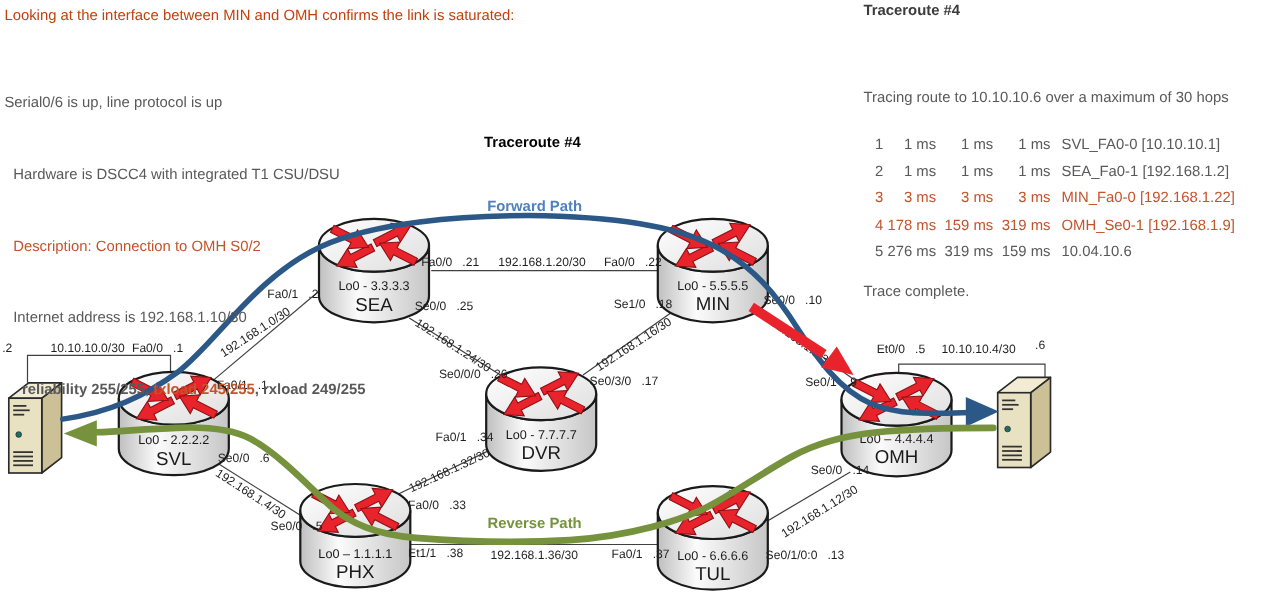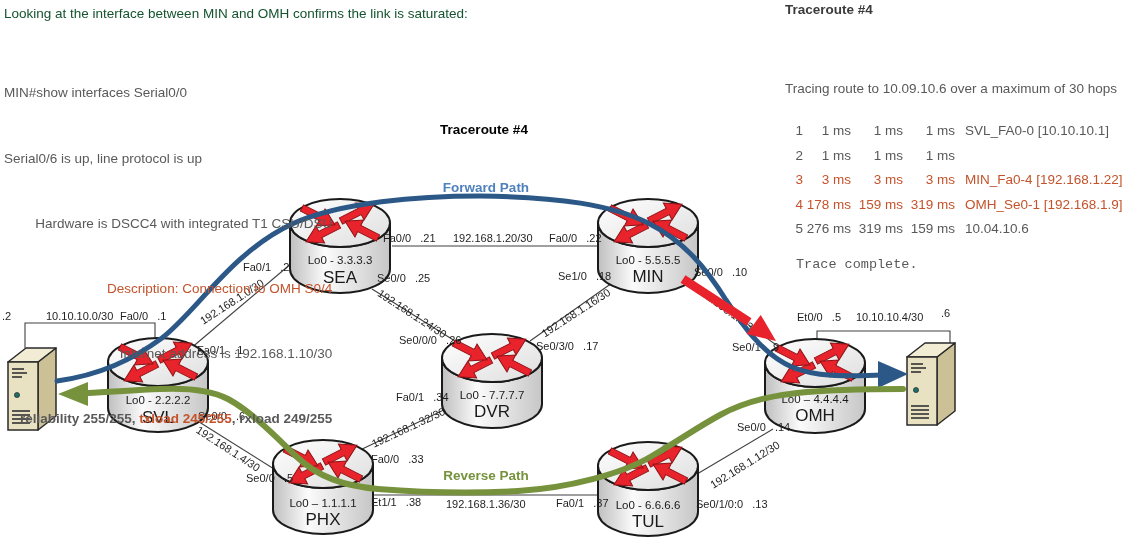--- a/index.html
+++ b/index.html
@@ -6,37 +6,37 @@
   body{font-family:"Liberation Sans",sans-serif;}
   .stage{position:relative;width:1147px;height:541px;background:#fff;overflow:hidden;}
   .stage svg{position:absolute;left:0;top:0;}
   svg text{white-space:pre;font-family:"Liberation Sans",sans-serif;}
   .lbl{font-size:11px;fill:#1f1f1f;}
   .lo0{font-size:11.5px;fill:#1a1a1a;}
   .rname{font-size:17px;fill:#1a1a1a;}
   .dg-title{font-size:13.5px;font-weight:bold;fill:#000;}
   .path-lbl{font-size:13.5px;font-weight:bold;}
   .left-text{position:absolute;left:4px;top:6px;width:560px;font-size:13.5px;color:#595959;}
-  .intro{color:#14532d;}
+  .intro{color:#c2410c;}
   .console{position:absolute;left:4px;top:39px;font-size:13.5px;color:#595959;line-height:21.7px;white-space:pre;}
-  .cline.ind{padding-left:8px;text-align:right;}
+  .cline.ind{padding-left:8px;}
   .cline.ind2{padding-left:16px;font-weight:bold;}
   .red{color:#c4532c;}
   .tr-panel{position:absolute;left:778px;top:0;width:369px;height:300px;font-size:13.5px;color:#595959;}
   .tr-title{position:absolute;left:7px;top:2px;font-weight:bold;color:#3b3b3b;}
   .tr-cmd{position:absolute;left:7px;top:41px;white-space:pre;}
   .tr-intro{position:absolute;left:7px;top:81px;}
   .hops{position:absolute;left:7px;top:119px;line-height:24.5px;}
   .hop-row{display:flex;}
   .h-num{width:18px;text-align:right;}
   .h-t1{width:48px;text-align:right;}
   .h-t2{width:52px;text-align:right;}
   .h-t3{width:52px;text-align:right;}
   .h-dest{margin-left:10px;white-space:pre;}
-  .tr-footer{position:absolute;left:18px;top:257px;font-family:Liberation Mono, monospace;}
+  .tr-footer{position:absolute;left:7px;top:257px;}
 </style>
 </head>
 <body>
 
 <div class="stage">
 
   <svg width="1147" height="541" viewBox="0 0 1147 541" xml:space="preserve">
     <defs>
       <linearGradient id="cylBody" x1="0" y1="0" x2="1" y2="0">
         <stop offset="0" stop-color="#bfbfbf"></stop>
@@ -177,51 +177,51 @@
 
     <text class="dg-title" x="484" y="134" text-anchor="middle">Traceroute #4</text>
     <text class="path-lbl" x="486" y="192" text-anchor="middle" fill="#4f81bd">Forward Path</text>
     <text class="path-lbl" x="486" y="480" text-anchor="middle" fill="#76923c">Reverse Path</text>
   </svg>
 
   <div class="left-text">
     <div class="intro">Looking at the interface between MIN and OMH confirms the link is saturated:</div>
   </div>
   <div class="console">
-    <div class="cline">MIN#show interfaces Serial0/0</div>
     <div class="cline">Serial0/6 is up, line protocol is up</div>
     <div class="cline ind">Hardware is DSCC4 with integrated T1 CSU/DSU</div>
-    <div class="cline ind red">Description: Connection to OMH S0/4</div>
+    <div class="cline ind red">Description: Connection to OMH S0/2</div>
     <div class="cline ind">Internet address is 192.168.1.10/30</div>
     <div class="cline ind2"><span>reliability 255/255, </span><span class="red">txload 245/255</span><span>, rxload 249/255</span></div>
   </div>
 
   <div class="tr-panel">
     <div class="tr-title">Traceroute #4</div>
-    <div class="tr-intro">Tracing route to 10.09.10.6 over a maximum of 30 hops</div>
+    <div class="tr-intro">Tracing route to 10.10.10.6 over a maximum of 30 hops</div>
     <div class="hops">
       <div class="hop-row">
         <span class="h-num">1</span>
         <span class="h-t1">1 ms</span>
         <span class="h-t2">1 ms</span>
         <span class="h-t3">1 ms</span>
         <span class="h-dest">SVL_FA0-0 [10.10.10.1]</span>
       </div>
       <div class="hop-row">
         <span class="h-num">2</span>
         <span class="h-t1">1 ms</span>
         <span class="h-t2">1 ms</span>
         <span class="h-t3">1 ms</span>
+        <span class="h-dest">SEA_Fa0-1 [192.168.1.2]</span>
       </div>
       <div class="hop-row red">
         <span class="h-num">3</span>
         <span class="h-t1">3 ms</span>
         <span class="h-t2">3 ms</span>
         <span class="h-t3">3 ms</span>
-        <span class="h-dest">MIN_Fa0-4 [192.168.1.22]</span>
+        <span class="h-dest">MIN_Fa0-0 [192.168.1.22]</span>
       </div>
       <div class="hop-row red">
         <span class="h-num">4</span>
         <span class="h-t1">178 ms</span>
         <span class="h-t2">159 ms</span>
         <span class="h-t3">319 ms</span>
         <span class="h-dest">OMH_Se0-1 [192.168.1.9]</span>
       </div>
       <div class="hop-row">
         <span class="h-num">5</span>

